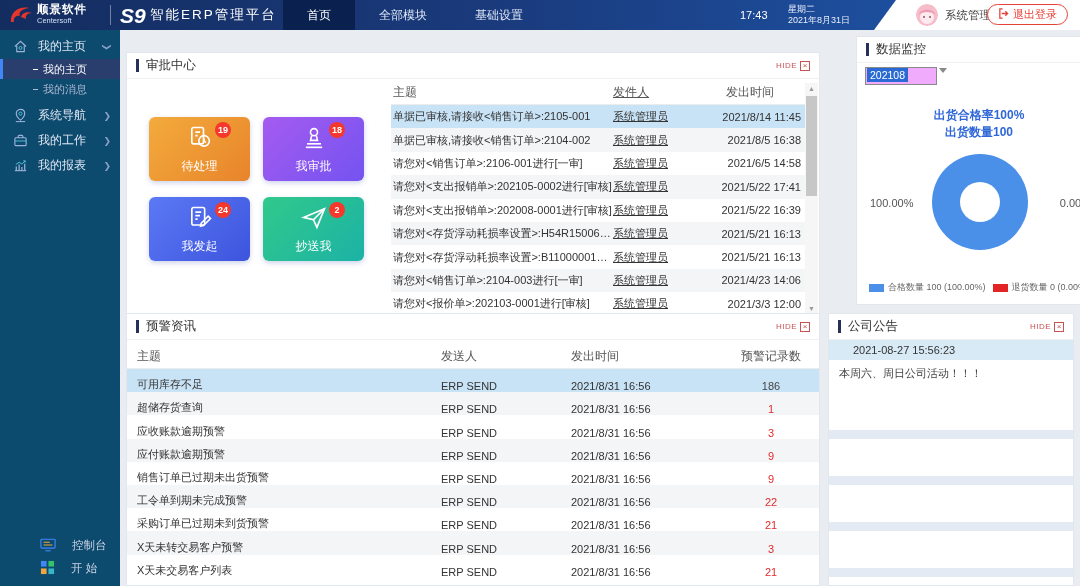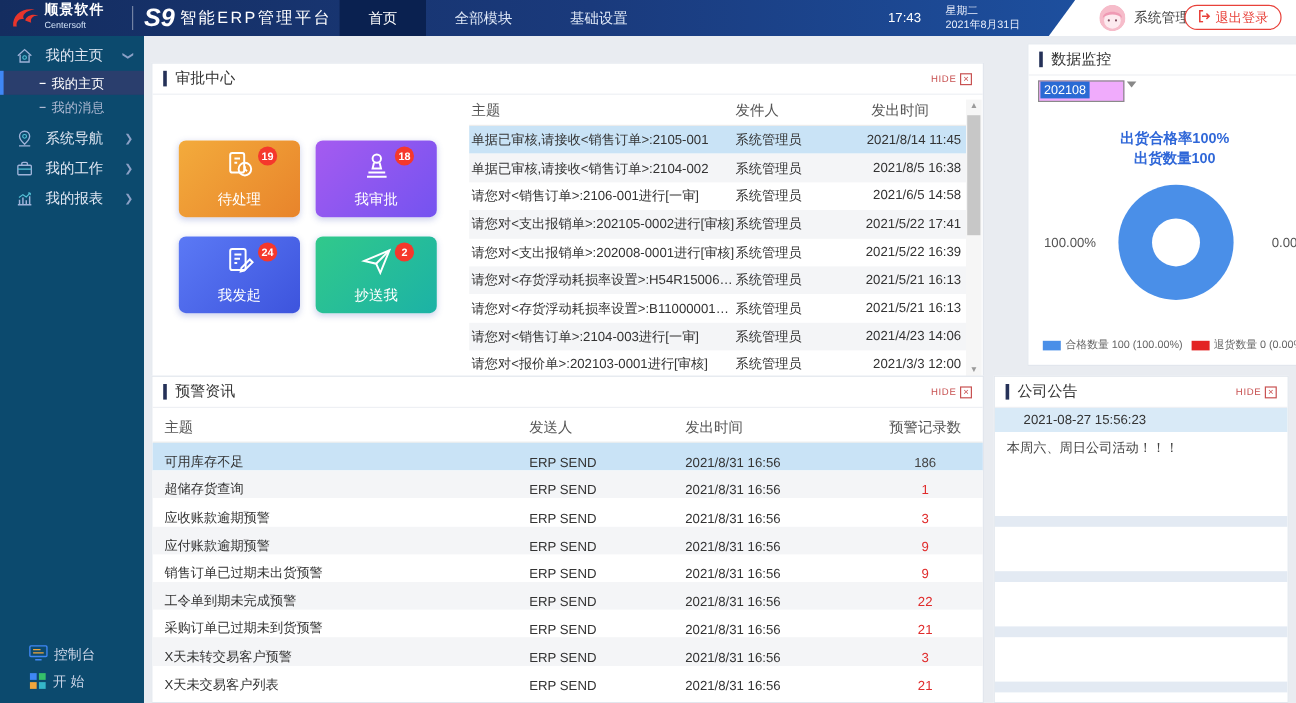--- a/index.html
+++ b/index.html
@@ -32,21 +32,21 @@
   .sidebar { position:absolute; top:30px; left:0; bottom:0; width:120px; background:#0c4a6e; z-index:40; }
   .side-item { height:25px; display:flex; align-items:center; padding-left:13px; color:#dfe6f2;
     font-size:12px; cursor:pointer; position:relative; }
   .side-item .sicon { width:17px; margin-right:8px; display:flex; }
   .side-item .chev { position:absolute; right:9px; color:#8ba0c6; font-size:9px; }
   .chev.down { transform:rotate(90deg); }
   .side-sub { height:20px; display:flex; align-items:center; padding-left:33px; font-size:11px; color:#aeb9d2; cursor:pointer; }
   .side-sub::before { content:""; width:5px; height:1px; background:currentColor; margin-right:5px; }
   .side-sub.active { background:#2a3e6d; border-left:3px solid #3f87f5; padding-left:30px; color:#fff; }
   .side-footer { position:absolute; left:0; bottom:6px; width:100%; }
-  .foot-item { height:23px; display:flex; align-items:center; padding-left:24px; color:#cdd6e8; font-size:11.5px; cursor:pointer; gap:5px; }
+  .foot-item { height:23px; display:flex; align-items:center; padding-left:40px; color:#cdd6e8; font-size:11.5px; cursor:pointer; gap:16px; }
 
   
   .panel { position:absolute; background:#fff; border:1px solid #e2e6ed; overflow:hidden; }
   .panel-header { height:26px; border-bottom:1px solid #eef0f4; display:flex; align-items:center; padding:0 9px; }
   .title-bar { width:3px; height:13px; background:#253158; margin-right:7px; }
   .panel-title { font-size:12.5px; color:#333; }
   .hide-badge { margin-left:auto; display:flex; align-items:center; gap:3px; color:#c85252; cursor:pointer; }
   .hide-badge .txt { font-size:8px; letter-spacing:.5px; }
   .hide-box { width:10px; height:10px; border:1px solid #c85252; font-size:8px; line-height:8px; text-align:center; color:#c85252; }
 
@@ -68,21 +68,21 @@
   .tile-badge { position:absolute; top:5px; right:19px; min-width:16px; height:16px; border-radius:8px;
     background:#f5382c; color:#fff; font-size:9px; font-weight:bold; line-height:16px; text-align:center; padding:0 3px; }
 
   
   .ap-table { position:absolute; left:264px; top:28px; width:414px; }
   .ap-head { display:flex; height:24px; align-items:center; border-bottom:1px solid #ececec; font-size:12px; color:#555; }
   .ap-row { display:flex; height:23.4px; align-items:center; font-size:11px; color:#333; cursor:pointer; }
   .ap-rows .ap-row:nth-child(even) { background:#f4f5f7; }
   .ap-rows .ap-row.selected { background:#c9e3f6; }
   .col-subject { flex:1; white-space:nowrap; overflow:hidden; text-overflow:ellipsis; padding-left:2px; }
-  .col-sender { width:86px; }
+  .col-sender { width:86px;text-decoration:underline; }
   .col-time { width:106px; text-align:right; padding-right:4px; }
   .ap-scroll { position:absolute; right:1px; top:30px; width:13px; height:232px; background:#f6f6f6; }
   .ap-scroll .arr { position:absolute; left:0; width:13px; height:12px; font-size:7px; color:#9a9a9a; text-align:center; line-height:12px; cursor:pointer; }
   .ap-scroll .arr.up { top:0; } .ap-scroll .arr.dn { bottom:0; }
   .ap-thumb { position:absolute; left:1px; top:13px; width:11px; height:100px; background:#c7c7c7; cursor:pointer; }
 
   
   .period-select { position:absolute; left:8px; top:30px; width:72px; height:18px; border:1px solid #8a8a8a;
     background:#f0abfc; display:flex; align-items:flex-start; cursor:pointer;gap:31px; }
   .period-select .val { background:#2a6ad4; color:#fff; font-size:10.5px; padding:1px 3px; margin-left:1px; }

